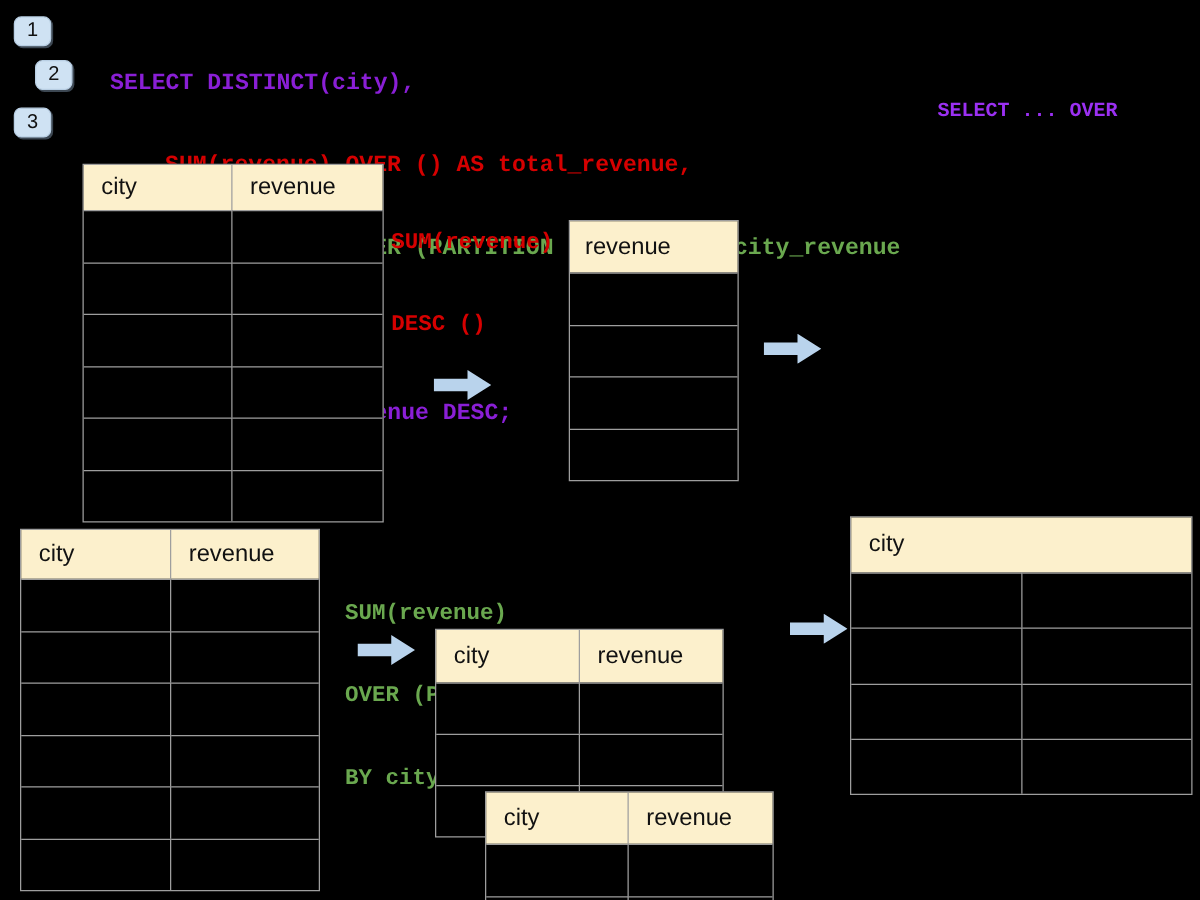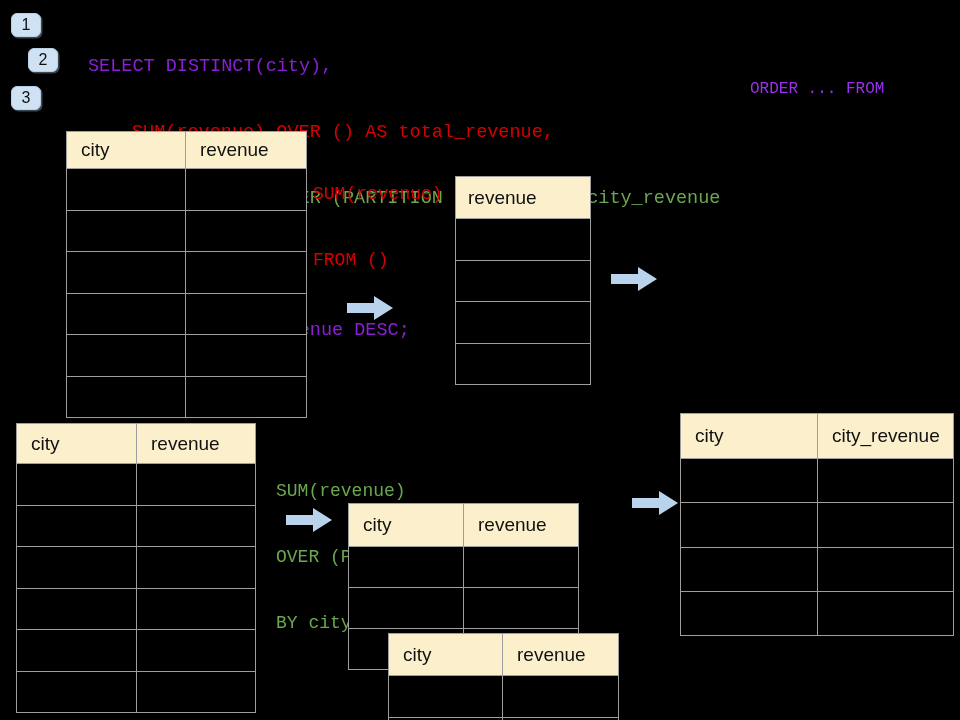--- a/index.html
+++ b/index.html
@@ -7,21 +7,21 @@
     width:960px;height:720px;
     background:#000000;
     position:relative;
     overflow:hidden;
     font-family:"Liberation Sans", sans-serif;
   }
   .abs{position:absolute;}
   
   .code{
     font-family:"Liberation Mono","DejaVu Sans Mono",monospace;
-    font-weight:normal;
+    font-weight:bold;
     white-space:pre;
   }
   .main-code{left:88px;top:12px;font-size:18.5px;line-height:22px;}
   .side-code{left:750px;top:37px;font-size:16px;line-height:21px;}
   .lbl-total{left:313px;top:139px;font-size:18px;line-height:22px;}
   .lbl-part{left:276px;top:436px;font-size:18px;line-height:22px;}
   .purple{color:#8a1fd6;}
   .violet{color:#9b30f2;}
   .red{color:#d60000;}
   .green{color:#6aa84f;}
@@ -75,26 +75,26 @@
 
 <div class="abs code main-code">
   <div class="purple">SELECT DISTINCT(city),</div>
   <div class="red ind2">SUM(revenue) OVER () AS total_revenue,</div>
   <div class="green ind2">SUM(revenue) OVER (PARTITION BY city) as city_revenue</div>
   <div class="purple ind1">FROM rides</div>
   <div class="purple ind1">ORDER by city_revenue DESC;</div>
 </div>
 
 <div class="abs code side-code violet">
-  <div>ORDER ... FROM</div>
+  <div>SELECT ... OVER</div>
 </div>
 
 <div class="abs code lbl-total red">
   <div>SUM(revenue)</div>
-  <div>FROM ()</div>
+  <div>DESC ()</div>
 </div>
 
 <div class="abs code lbl-part green">
   <div>SUM(revenue)</div>
   <div>OVER (PARTITION</div>
   <div>BY city)</div>
 </div>
 
 <div class="tbl" style="left:66px;top:131px;width:239px;">
   <div class="hrow" style="height:36px;">
@@ -230,21 +230,20 @@
 
 <div class="abs arrow" style="left:632px;top:491px;">
   <svg viewBox="0 0 46 24">
       <path d="M0 7 H27 V0 L46 12 L27 24 V17 H0 Z" fill="#b9d3ec"></path>
     </svg>
 </div>
 
 <div class="tbl" style="left:680px;top:413px;width:272px;">
   <div class="hrow" style="height:44px;">
     <div class="hcell" style="width:137px;">city</div>
-    <div class="hcell" style="width:135px;">city_revenue</div>
   </div>
   <div class="brow" style="height:44.3px;">
       <div class="bcell" style="width:137px;"></div>
       <div class="bcell" style="width:135px;"></div>
     </div>
   <div class="brow" style="height:44.3px;">
       <div class="bcell" style="width:137px;"></div>
       <div class="bcell" style="width:135px;"></div>
     </div>
   <div class="brow" style="height:44.3px;">

